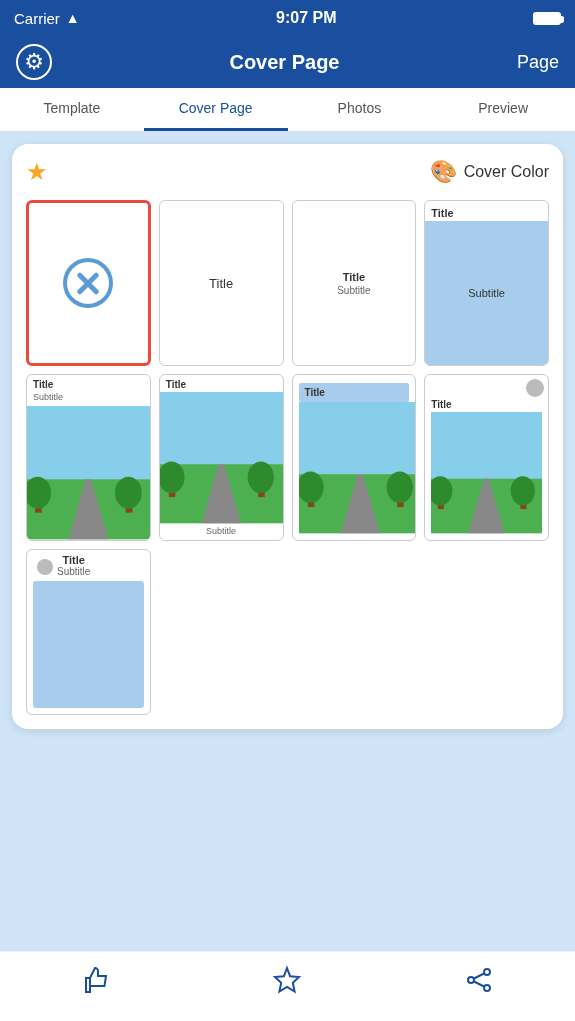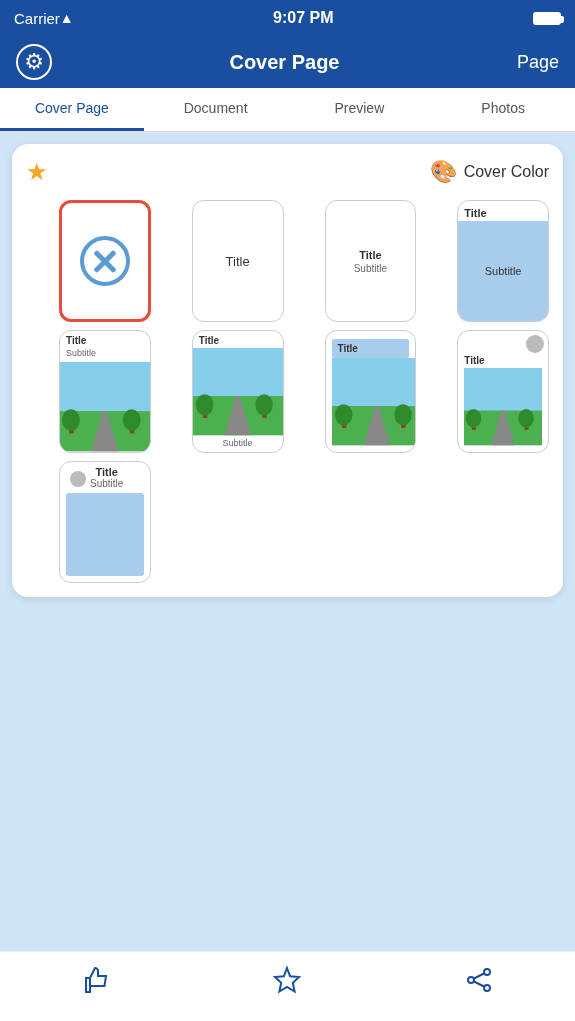--- a/index.html
+++ b/index.html
@@ -17,21 +17,21 @@
       background: #1a4fa0;
       color: white;
       display: flex;
       justify-content: space-between;
       align-items: center;
       padding: 4px 14px;
       height: 36px;
       font-size: 15px;
       font-weight: 500;
     }
-    .status-bar-left { display: flex; align-items: center; gap: 0; }
+    .status-bar-left { display: flex; align-items: center; gap: 6px; }
     .status-bar-center { font-size: 16px; font-weight: 600; }
     .status-bar-right { display: flex; align-items: center; gap: 6px; }
     .wifi-icon { font-size: 14px; }
     .battery-icon {
       width: 28px; height: 13px; border: 2px solid white; border-radius: 3px;
       position: relative; display: inline-block;
     }
     .battery-icon::after {
       content: ''; position: absolute; right: -5px; top: 2px;
       width: 3px; height: 7px; background: white; border-radius: 0 2px 2px 0;
@@ -105,29 +105,28 @@
     
     .template-grid {
       display: grid;
       grid-template-columns: repeat(4, 1fr);
       gap: 8px;
     }
 
     
     .tmpl {
       border: 1.5px solid #ccc;
-      border-radius: 12px;
+      border-radius: 6px;
       overflow: hidden;
       background: white;
       cursor: pointer;
       aspect-ratio: 0.75;
       display: flex;
       flex-direction: column;
       position: relative;
-      margin-left: 33px;
     }
     .tmpl.selected { border: 3px solid #e74c3c; }
 
     
     .tmpl-blank {
       align-items: center;
       justify-content: center;
     }
     .no-entry-circle {
       width: 50px; height: 50px; border: 4px solid #5b9bd5; border-radius: 50%;
@@ -249,31 +248,31 @@
   </div>
 </div>
 
 <div class="nav-bar">
   <div class="nav-settings-icon"></div>
   <div class="nav-title">Cover Page</div>
   <div class="nav-next">Page</div>
 </div>
 
 <div class="tab-bar">
+  <div class="tab-item">
+    <span>Template</span>
+  </div>
   <div class="tab-item active">
     <span>Cover Page</span>
   </div>
   <div class="tab-item">
-    <span>Document</span>
+    <span>Photos</span>
   </div>
   <div class="tab-item">
     <span>Preview</span>
-  </div>
-  <div class="tab-item">
-    <span>Photos</span>
   </div>
 </div>
 
 <div class="main-content">
   <div class="card">
 
     <div class="card-header">
       <span class="star-icon">★</span>
       <div class="cover-color-btn">
         <span class="palette-icon">🎨</span>

